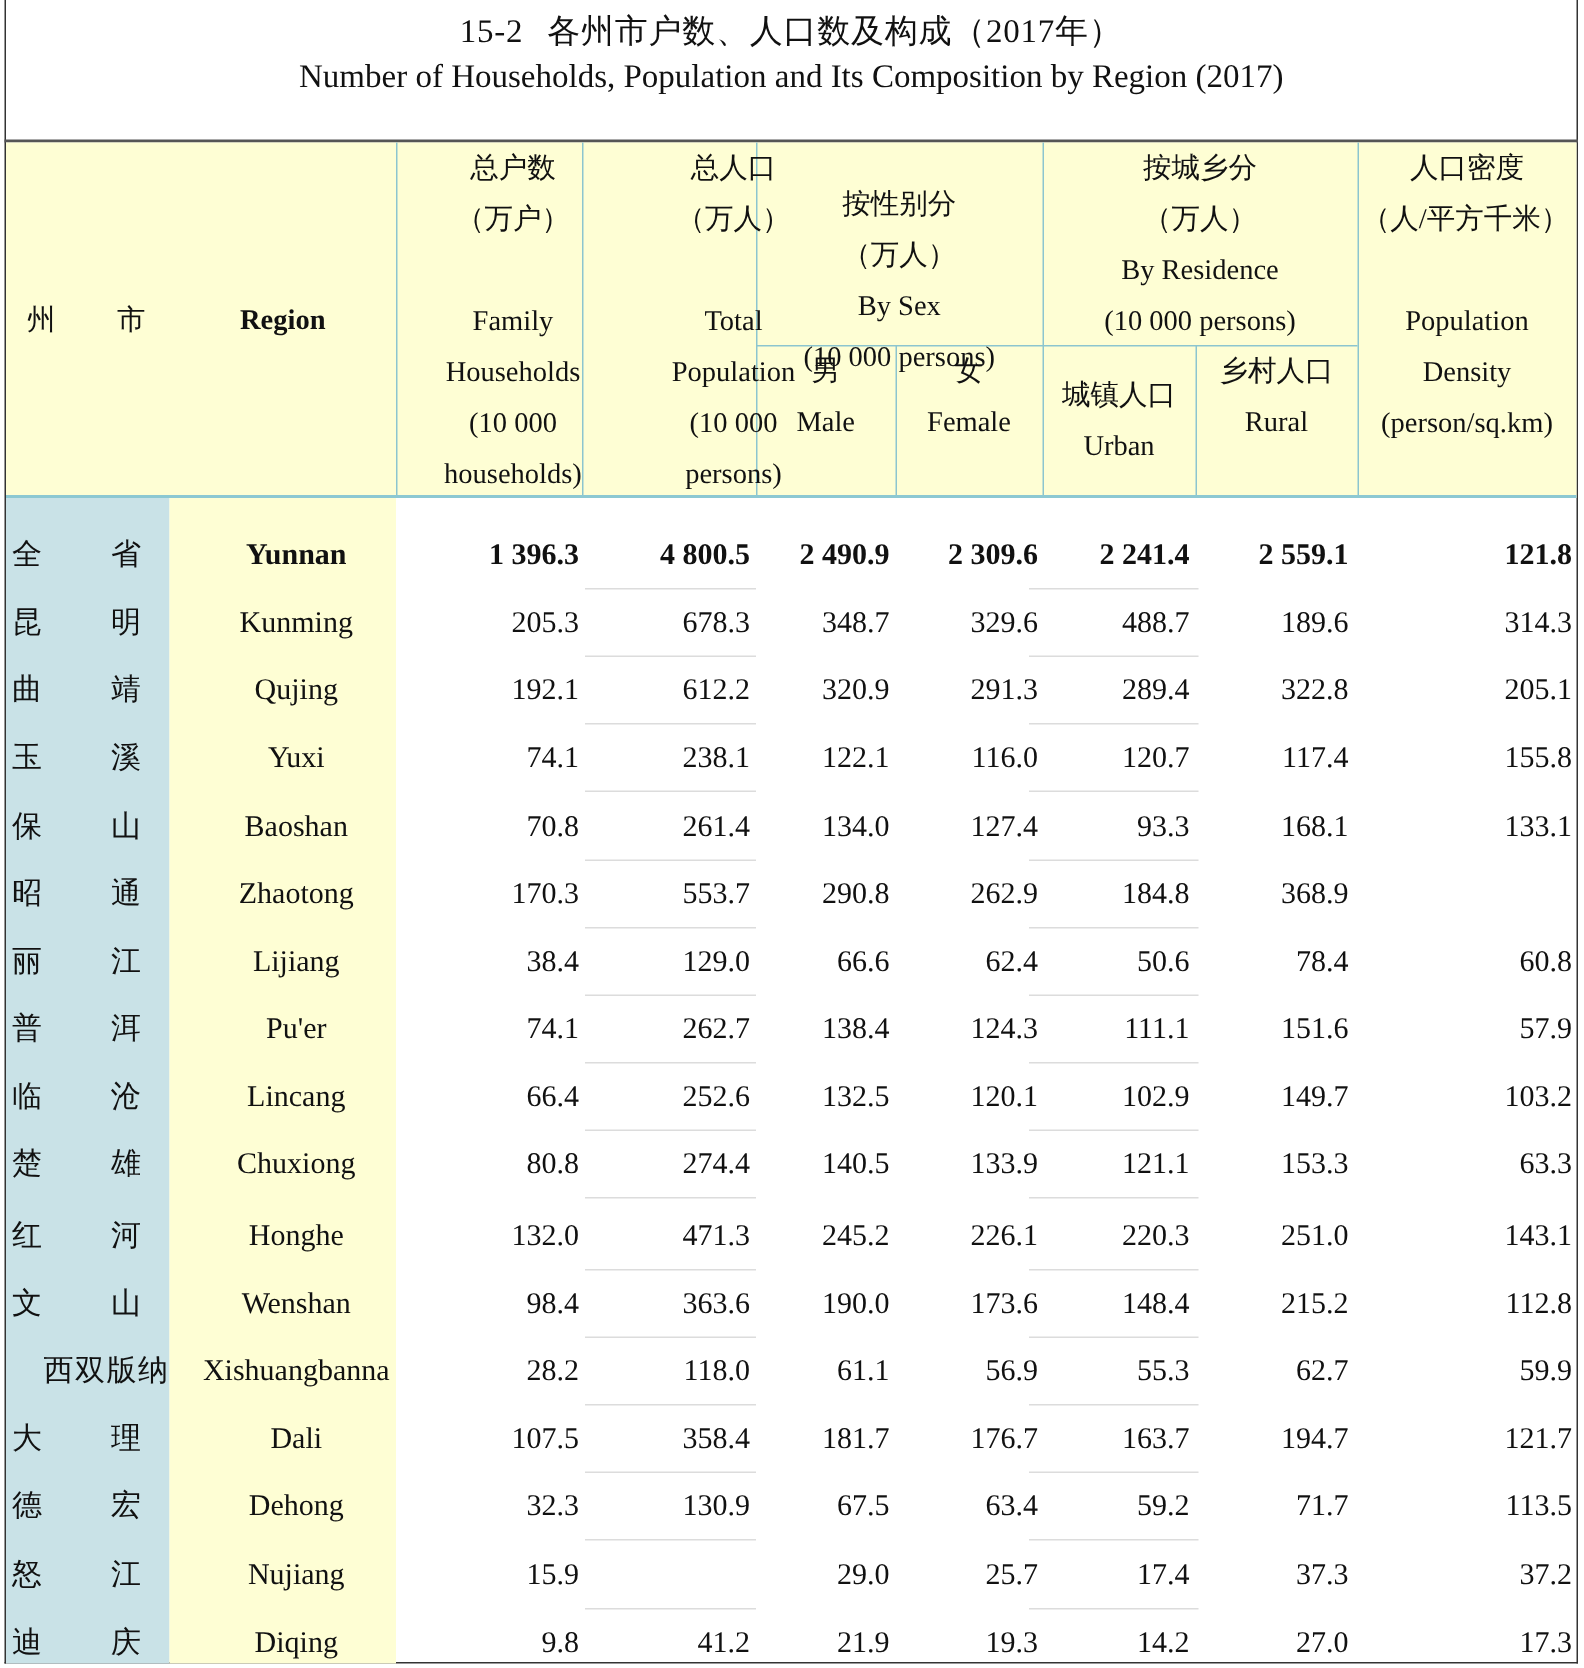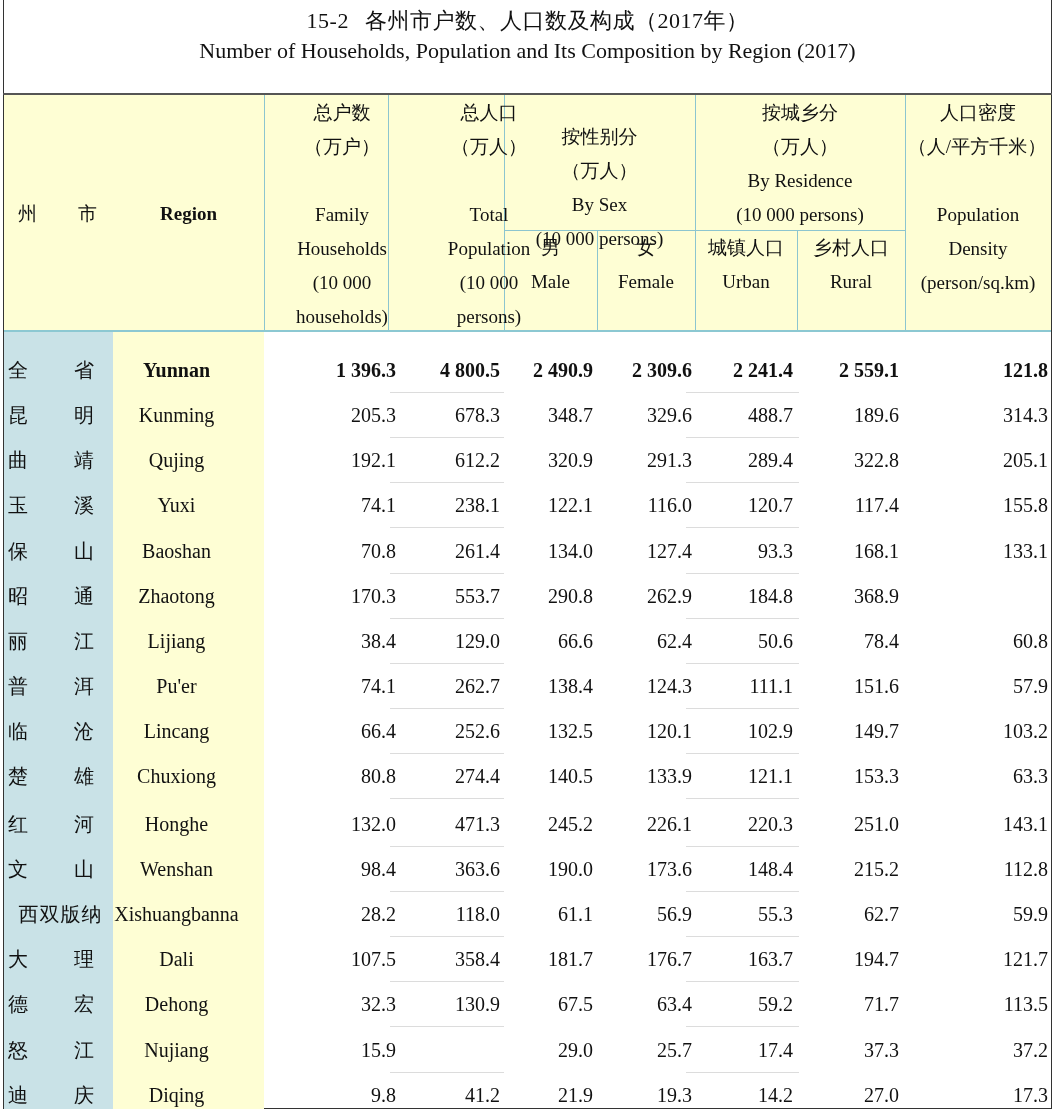--- a/index.html
+++ b/index.html
@@ -20,24 +20,24 @@
   .vline { position:absolute; top:0; width:1px; background:#8cc5cf; }
   .hline { position:absolute; height:1px; background:#8cc5cf; }
 
   .body { position:absolute; left:4px; top:332px; width:1047px; height:777px; }
   .col-cn-bg { position:absolute; left:0; top:0; width:109px; height:777px; background:#c9e2e7; }
   .col-region-bg { position:absolute; left:109px; top:0; width:151px; height:777px; background:#fefed4; }
   .row { position:absolute; left:0; width:1047px; height:45px; }
   .cell { position:absolute; top:0; height:45px; line-height:60px; font-size:20px; white-space:nowrap; box-sizing:border-box; }
   .cn1 { left:4px; width:30px; text-align:left; }
   .cn2 { left:70px; width:30px; text-align:left; }
-  .cnfull { left:4px; width:105px; text-align:center; letter-spacing:1px; }
-  .region { left:97px; width:151px; text-align:center; }
+  .cnfull { left:4px; width:105px; text-align:right; letter-spacing:1px; }
+  .region { left:118px; width:151px; text-align:center; }
   .num { text-align:right; }
-  .c-hh { left:272px; width:120px;text-align:right; }
+  .c-hh { left:262px; width:120px;text-align:right; }
   .c-tot { left:384px; width:112px; }
   .c-m { left:500px; width:89px; }
   .c-f { left:593px; width:95px; }
   .c-u { left:691px; width:98px; }
   .c-r { left:793px; width:102px; }
   .c-d { left:901px; width:143px; }
   .bold { font-weight:bold; }
   .divider { position:absolute; height:1px; background:#dcdcdc; }
 </style>
 </head>
@@ -106,21 +106,21 @@
     <div>女</div>
     <div>Female</div>
   </div>
 
   <div class="hcell" style="left:691px;width:210px;height:135px;padding-top:1px;">
     <div>按城乡分</div>
     <div>（万人）</div>
     <div>By Residence</div>
     <div>(10 000 persons)</div>
   </div>
-  <div class="hcell" style="left:691px;width:102px;top:136px;height:99px;">
+  <div class="hcell" style="left:691px;width:102px;top:152px;height:99px;">
     <div>城镇人口</div>
     <div>Urban</div>
   </div>
   <div class="hcell" style="left:793px;width:108px;top:136px;height:99px;">
     <div>乡村人口</div>
     <div>Rural</div>
   </div>
 
   <div class="hcell" style="left:901px;width:146px;padding-top:1px;">
     <div>人口密度</div>

